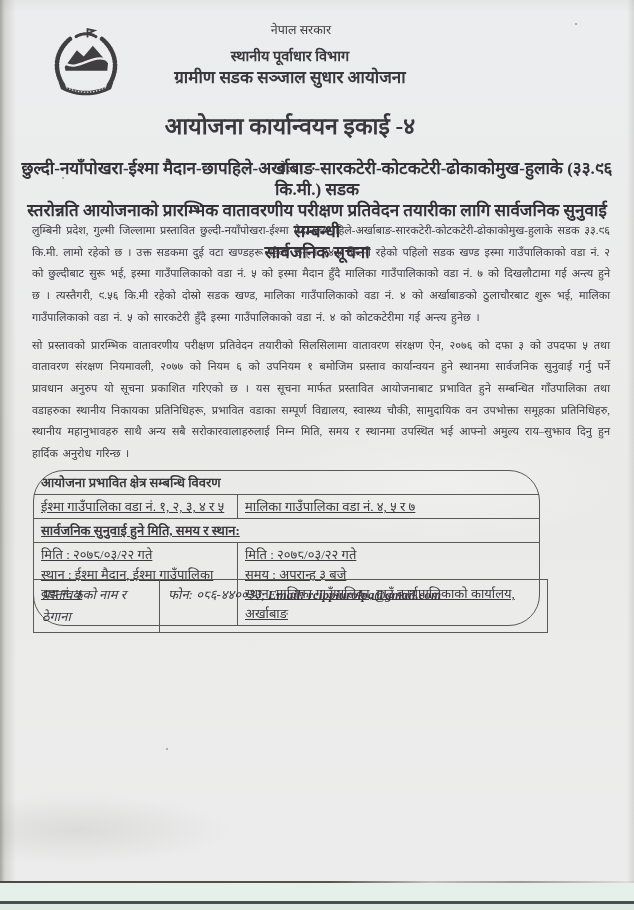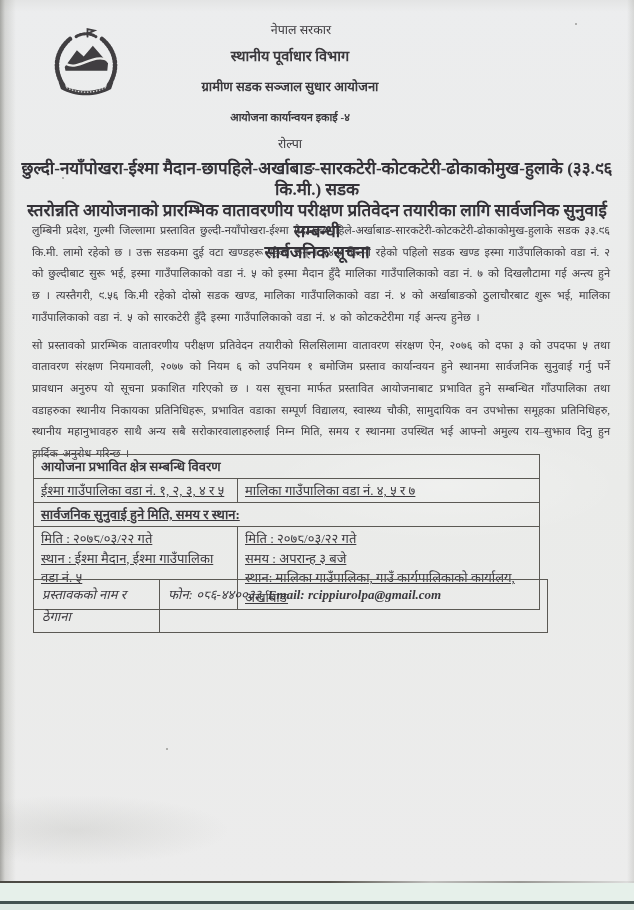--- a/index.html
+++ b/index.html
@@ -31,38 +31,38 @@
   .scanner-lower{position:absolute;left:0;top:904px;width:634px;height:6px;background:#dde8e2;}
 
   
   .emblem{position:absolute;left:48px;top:26px;width:76px;height:76px;opacity:.88;}
 
   
   .letterhead{position:absolute;left:0;top:21px;width:580px;text-align:center;}
   .lh-line{color:#3a383c;}
   .lh-govt{font-size:12.5px;margin-bottom:7px;padding-left:22px;}
   .lh-ministry{font-size:16px;font-weight:bold;margin-bottom:7px;}
-  .lh-dept{font-size:14.5px;font-weight:bold;margin-bottom:12px;}
-  .lh-project{font-size:13px;font-weight:bold;margin-bottom:14px;}
-  .lh-unit{font-size:11px;font-weight:bold;margin-bottom:11px;}
+  .lh-dept{font-size:14.5px;font-weight:bold;margin-bottom:0;}
+  .lh-project{font-size:17px;font-weight:bold;margin-bottom:21px;}
+  .lh-unit{font-size:23px;font-weight:bold;margin-bottom:18px;}
   .lh-district{font-size:12.5px;}
 
   
   .notice-title{position:absolute;left:18px;top:158px;width:598px;text-align:center;
     font-weight:bold;font-size:17px;line-height:21px;color:#343238;}
 
   
   .body-text{position:absolute;left:32px;top:220px;width:578px;
     font-size:11px;line-height:21.7px;text-align:justify;color:#3b393e;word-spacing:2px;}
   .body-text p{margin:0 0 6px 0;}
 
   
   .tbl{position:absolute;border:1px solid #5b5954;font-size:13px;color:#3b393e;background:rgba(255,255,255,0.0);}
   .tbl .cell{padding:2px 7px;line-height:19px;}
-  .t1{left:33px;top:454px;width:505px;display:grid;grid-template-columns:204px 1fr;}
+  .t1{left:33px;top:470px;width:505px;display:grid;grid-template-columns:204px 1fr;border-radius:31px;}
   .t1 .span2{grid-column:1/3;}
   .t1 .row-line{border-top:1px solid #5b5954;text-decoration:underline;}
   .t1 .col-left{border-right:1px solid #5b5954;}
   .t1 .hdr{font-weight:bold;}
   .t1 .multiline div{line-height:19.5px;}
   .t2{left:33px;top:579px;width:513px;display:grid;grid-template-columns:126px 1fr;font-style:italic;}
   .t2 .col-left{border-right:1px solid #5b5954;}
   .t2 .cell{padding:4px 8px;line-height:22px;}
   .email-part{font-weight:bold;font-family:"Liberation Serif","DejaVu Serif",serif;}
 

